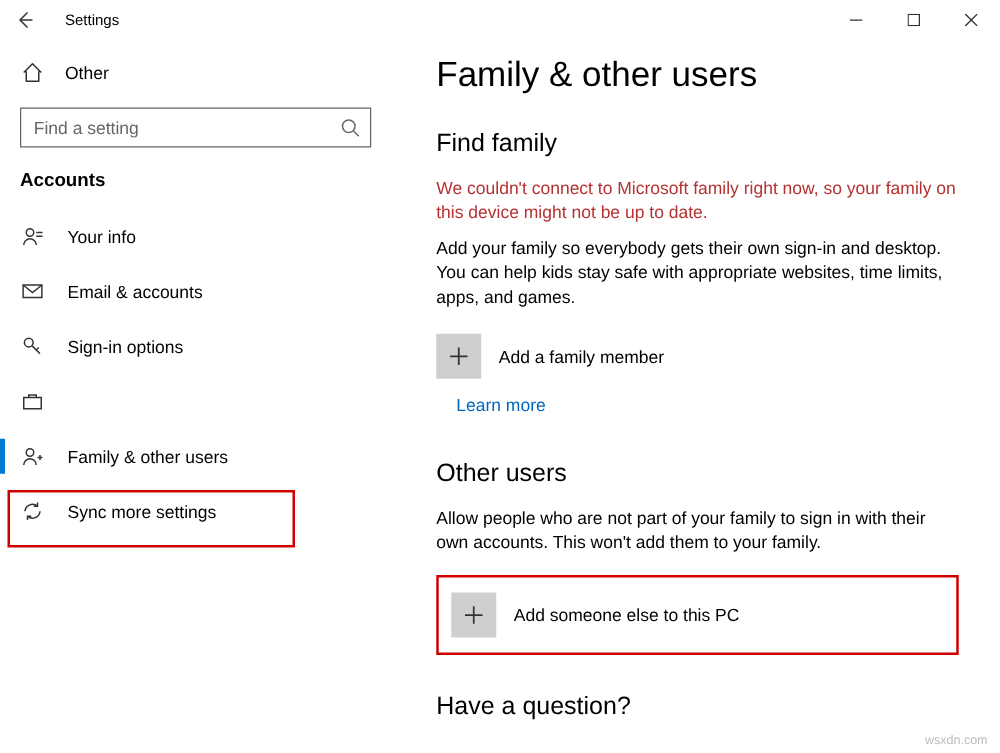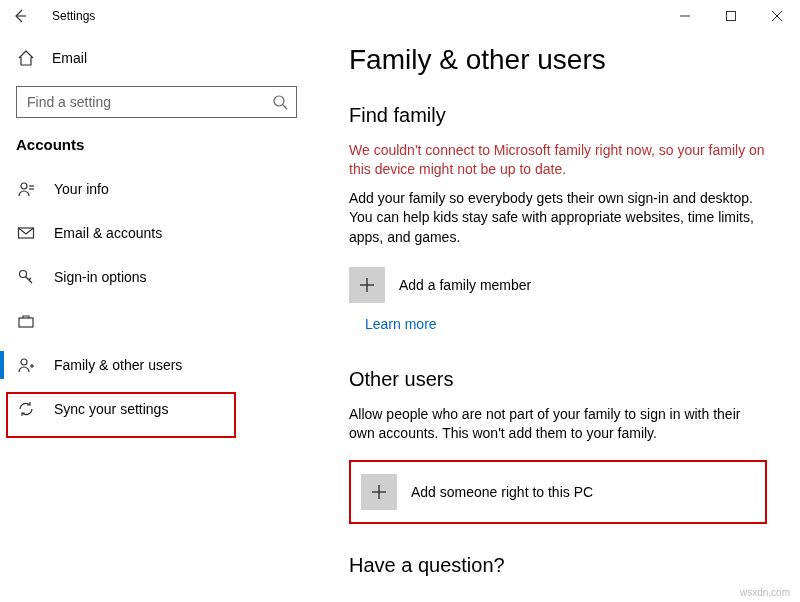--- a/index.html
+++ b/index.html
@@ -228,21 +228,21 @@
 <div class="content">
 
   <div class="sidebar">
     <div class="sidebar-inner">
       <div class="home-row">
         <span class="icon-slot">
           <svg width="18" height="18" viewBox="0 0 18 18">
               <path d="M2 9 L9 2 L16 9 M4 8 V16 H14 V8" stroke="#333" stroke-width="1.2" fill="none" stroke-linejoin="round"></path>
             </svg>
         </span>
-        <span>Email</span>
+        <span>Other</span>
       </div>
 
       <div class="search-box">
         <input type="text" placeholder="Find a setting" style="">
         <span>
           <svg width="16" height="16" viewBox="0 0 16 16">
               <circle cx="7" cy="7" r="5" stroke="#666" stroke-width="1.2" fill="none"></circle>
               <line x1="11" y1="11" x2="15" y2="15" stroke="#666" stroke-width="1.2"></line>
             </svg>
         </span>
@@ -303,21 +303,21 @@
       </li>
       <li class="nav-item">
         <span class="icon-slot">
           <svg width="18" height="18" viewBox="0 0 18 18">
               <path d="M3 9a6 6 0 0 1 10-4" stroke="#333" stroke-width="1.2" fill="none"></path>
               <path d="M15 9a6 6 0 0 1-10 4" stroke="#333" stroke-width="1.2" fill="none"></path>
               <path d="M13 2v3h-3" stroke="#333" stroke-width="1.2" fill="none"></path>
               <path d="M5 16v-3h3" stroke="#333" stroke-width="1.2" fill="none"></path>
             </svg>
         </span>
-        <span>Sync your settings</span>
+        <span>Sync more settings</span>
       </li>
     </ul>
 
     <div class="highlight-red" style="left:6px; top:360px; width:230px; height:46px;"></div>
   </div>
 
   <div class="main">
     <h1>Family &amp; other users</h1>
 
     <h2>Find family</h2>
@@ -339,20 +339,20 @@
     <h2>Other users</h2>
     <div class="body-text">Allow people who are not part of your family to sign in with their own accounts. This won't add them to your family.</div>
 
     <div class="other-add-box">
       <div class="plus-btn">
         <svg width="18" height="18" viewBox="0 0 18 18">
             <line x1="9" y1="2" x2="9" y2="16" stroke="#333" stroke-width="1.4"></line>
             <line x1="2" y1="9" x2="16" y2="9" stroke="#333" stroke-width="1.4"></line>
           </svg>
       </div>
-      <span>Add someone right to this PC</span>
+      <span>Add someone else to this PC</span>
     </div>
 
     <h2>Have a question?</h2>
   </div>
 </div>
 
 <div class="watermark">wsxdn.com</div>
 
 </body></html>

